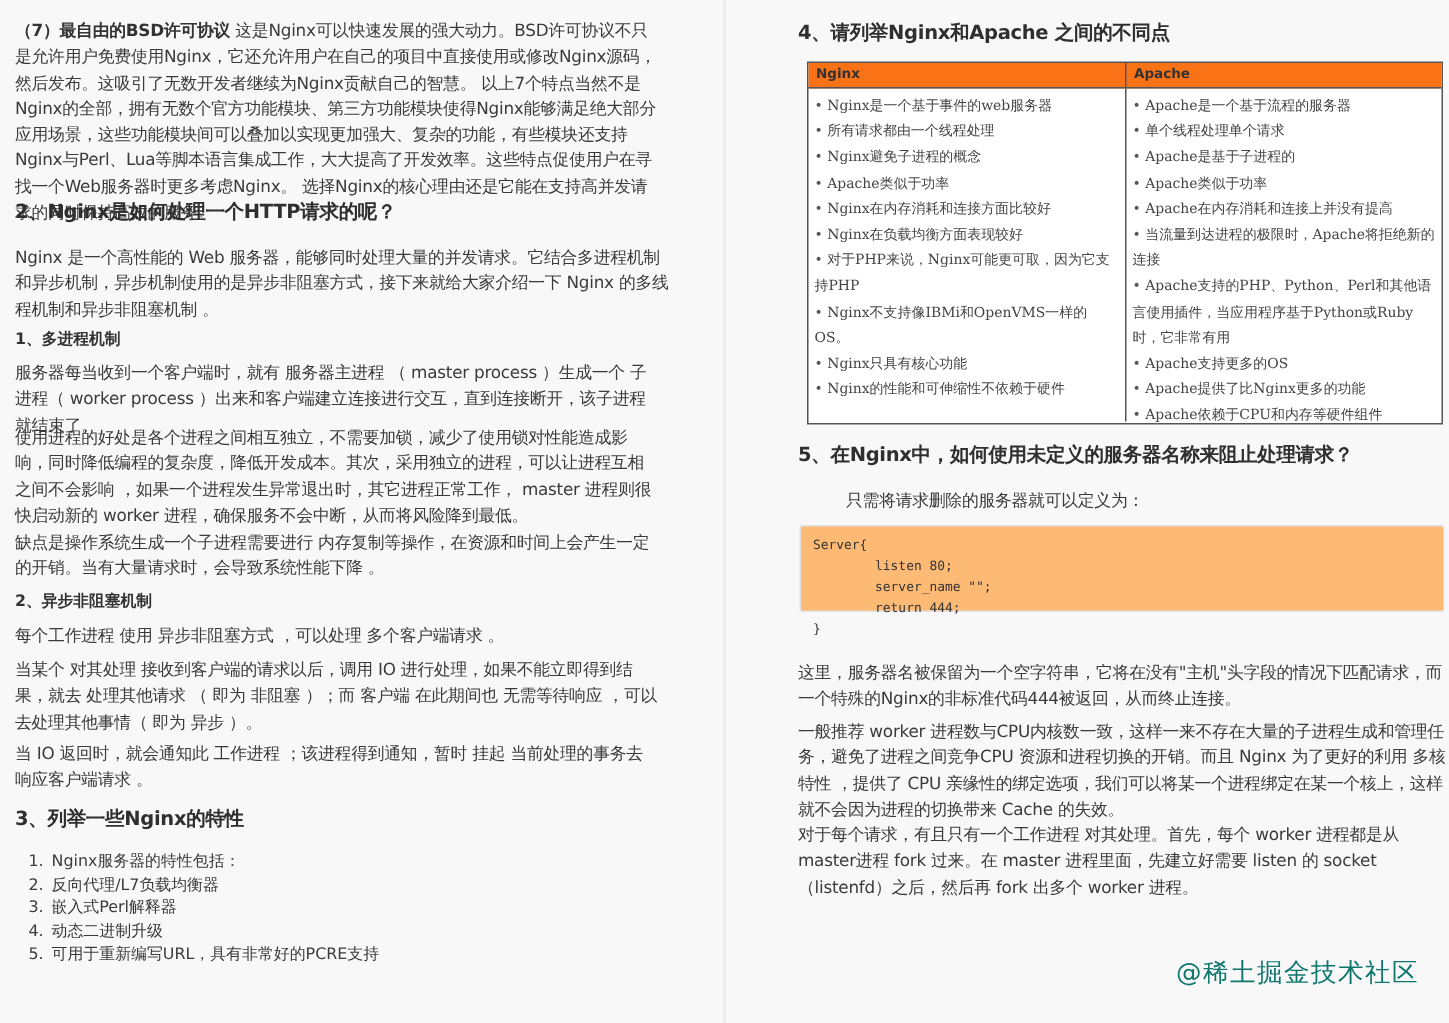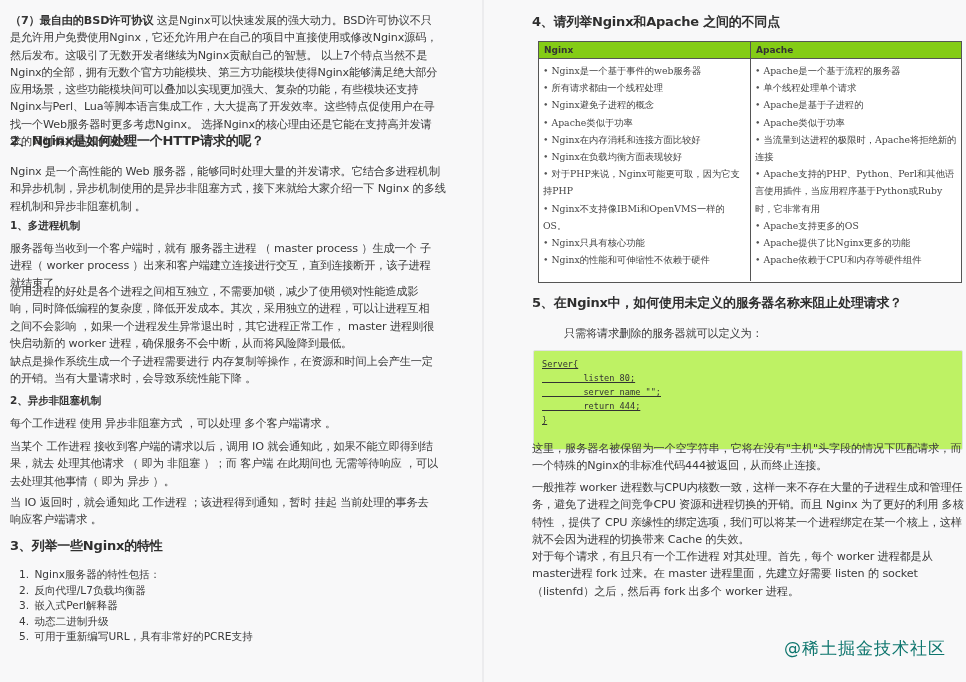--- a/index.html
+++ b/index.html
@@ -49,50 +49,49 @@
     .cmp-table {
       position: absolute;
       left: 538px; top: 41px;
       width: 424px; height: 242px;
       border: 1.5px solid #555;
       background: #ffffff;
       font-family: "DejaVu Serif", "Liberation Serif", serif;
       color: #444;
     }
     .cmp-head {
-      display: flex; height: 17px; border-bottom: 1.5px solid #555; background: #84cc16;
+      display: flex; height: 17px; border-bottom: 1.5px solid #555; background: #f97316;
     }
     .cmp-head div {
       font-family: "DejaVu Sans", "Liberation Sans", sans-serif;
       font-size: 9px; font-weight: bold; color: #333;
       padding: 3px 5px; line-height: 11px;
     }
     .cmp-head .c1 { width: 212px; border-right: 1px solid #555; }
     .cmp-head .c2 { flex: 1; }
     .cmp-body { display: flex; height: 222px; }
     .cmp-col { padding: 3px 4px 0 4px; font-size: 9.3px; line-height: 17.2px; }
     .cmp-col.c1 { width: 212px; border-right: 1px solid #555; }
     .cmp-col.c2 { flex: 1; }
     .cmp-col .item { white-space: normal; }
     .cmp-col .item::before { content: "• "; color: #555; }
 
     .code-block {
       position: absolute;
       left: 533px; top: 350px;
-      width: 430px; height: 100px;
-      background: #bef264;
+      width: 430px; height: 58px;
+      background: #fdba74;
       border: 1px solid #e2e2e2;
       border-radius: 2px;
       padding: 6px 8px;
       font-family: "DejaVu Sans Mono", "Liberation Mono", monospace;
       font-size: 8.6px;
       line-height: 14px;
       color: #333;
       white-space: pre;
-      text-decoration: underline;
     }
     .watermark {
       position: absolute;
       right: 20px; bottom: 22px;
       font-size: 17px;
       color: #0f766e;
       letter-spacing: 1px;
       white-space: nowrap;
     }
   </style>
@@ -111,21 +110,21 @@
 
 <h4 class="abs h4" style="left:10px; top:219px;">1、多进程机制</h4>
 
 <p class="abs para" style="left:10px; top:240px; width:430px;">服务器每当收到一个客户端时，就有 服务器主进程 （ master process ）生成一个 子进程（ worker process ）出来和客户端建立连接进行交互，直到连接断开，该子进程就结束了。</p>
 <p class="abs para" style="left:10px; top:283px; width:430px;">使用进程的好处是各个进程之间相互独立，不需要加锁，减少了使用锁对性能造成影响，同时降低编程的复杂度，降低开发成本。其次，采用独立的进程，可以让进程互相之间不会影响 ，如果一个进程发生异常退出时，其它进程正常工作， master 进程则很快启动新的 worker 进程，确保服务不会中断，从而将风险降到最低。</p>
 <p class="abs para" style="left:10px; top:353px; width:432px;">缺点是操作系统生成一个子进程需要进行 内存复制等操作，在资源和时间上会产生一定的开销。当有大量请求时，会导致系统性能下降 。</p>
 
 <h4 class="abs h4" style="left:10px; top:394px;">2、异步非阻塞机制</h4>
 
 <p class="abs para" style="left:10px; top:415px; width:432px;">每个工作进程 使用 异步非阻塞方式 ，可以处理 多个客户端请求 。</p>
-<p class="abs para" style="left:10px; top:438px; width:430px;">当某个 工作进程 接收到客户端的请求以后，调用 IO 就会通知此，如果不能立即得到结果，就去 处理其他请求 （ 即为 非阻塞 ）；而 客户端 在此期间也 无需等待响应 ，可以去处理其他事情（ 即为 异步 ）。</p>
+<p class="abs para" style="left:10px; top:438px; width:430px;">当某个 对其处理 接收到客户端的请求以后，调用 IO 进行处理，如果不能立即得到结果，就去 处理其他请求 （ 即为 非阻塞 ）；而 客户端 在此期间也 无需等待响应 ，可以去处理其他事情（ 即为 异步 ）。</p>
 <p class="abs para" style="left:10px; top:494px; width:430px;">当 IO 返回时，就会通知此 工作进程 ；该进程得到通知，暂时 挂起 当前处理的事务去 响应客户端请求 。</p>
 
 <h2 class="abs h2" style="left:10px; top:537px;">3、列举一些Nginx的特性</h2>
 
 <ol class="abs olist" style="left:19px; top:567px;">
   <li><span class="num">1.</span> <span>Nginx服务器的特性包括：</span></li>
   <li><span class="num">2.</span> <span>反向代理/L7负载均衡器</span></li>
   <li><span class="num">3.</span> <span>嵌入式Perl解释器</span></li>
   <li><span class="num">4.</span> <span>动态二进制升级</span></li>
   <li><span class="num">5.</span> <span>可用于重新编写URL，具有非常好的PCRE支持</span></li>
@@ -149,20 +148,21 @@
       <div class="item">对于PHP来说，Nginx可能更可取，因为它支持PHP</div>
       <div class="item">Nginx不支持像IBMi和OpenVMS一样的OS。</div>
       <div class="item">Nginx只具有核心功能</div>
       <div class="item">Nginx的性能和可伸缩性不依赖于硬件</div>
     </div>
     <div class="cmp-col c2">
       <div class="item">Apache是一个基于流程的服务器</div>
       <div class="item">单个线程处理单个请求</div>
       <div class="item">Apache是基于子进程的</div>
       <div class="item">Apache类似于功率</div>
+      <div class="item">Apache在内存消耗和连接上并没有提高</div>
       <div class="item">当流量到达进程的极限时，Apache将拒绝新的连接</div>
       <div class="item">Apache支持的PHP、Python、Perl和其他语言使用插件，当应用程序基于Python或Ruby时，它非常有用</div>
       <div class="item">Apache支持更多的OS</div>
       <div class="item">Apache提供了比Nginx更多的功能</div>
       <div class="item">Apache依赖于CPU和内存等硬件组件</div>
     </div>
   </div>
 </div>
 
 <h2 class="abs h2" style="left:532px; top:294px;">5、在Nginx中，如何使用未定义的服务器名称来阻止处理请求？</h2>

